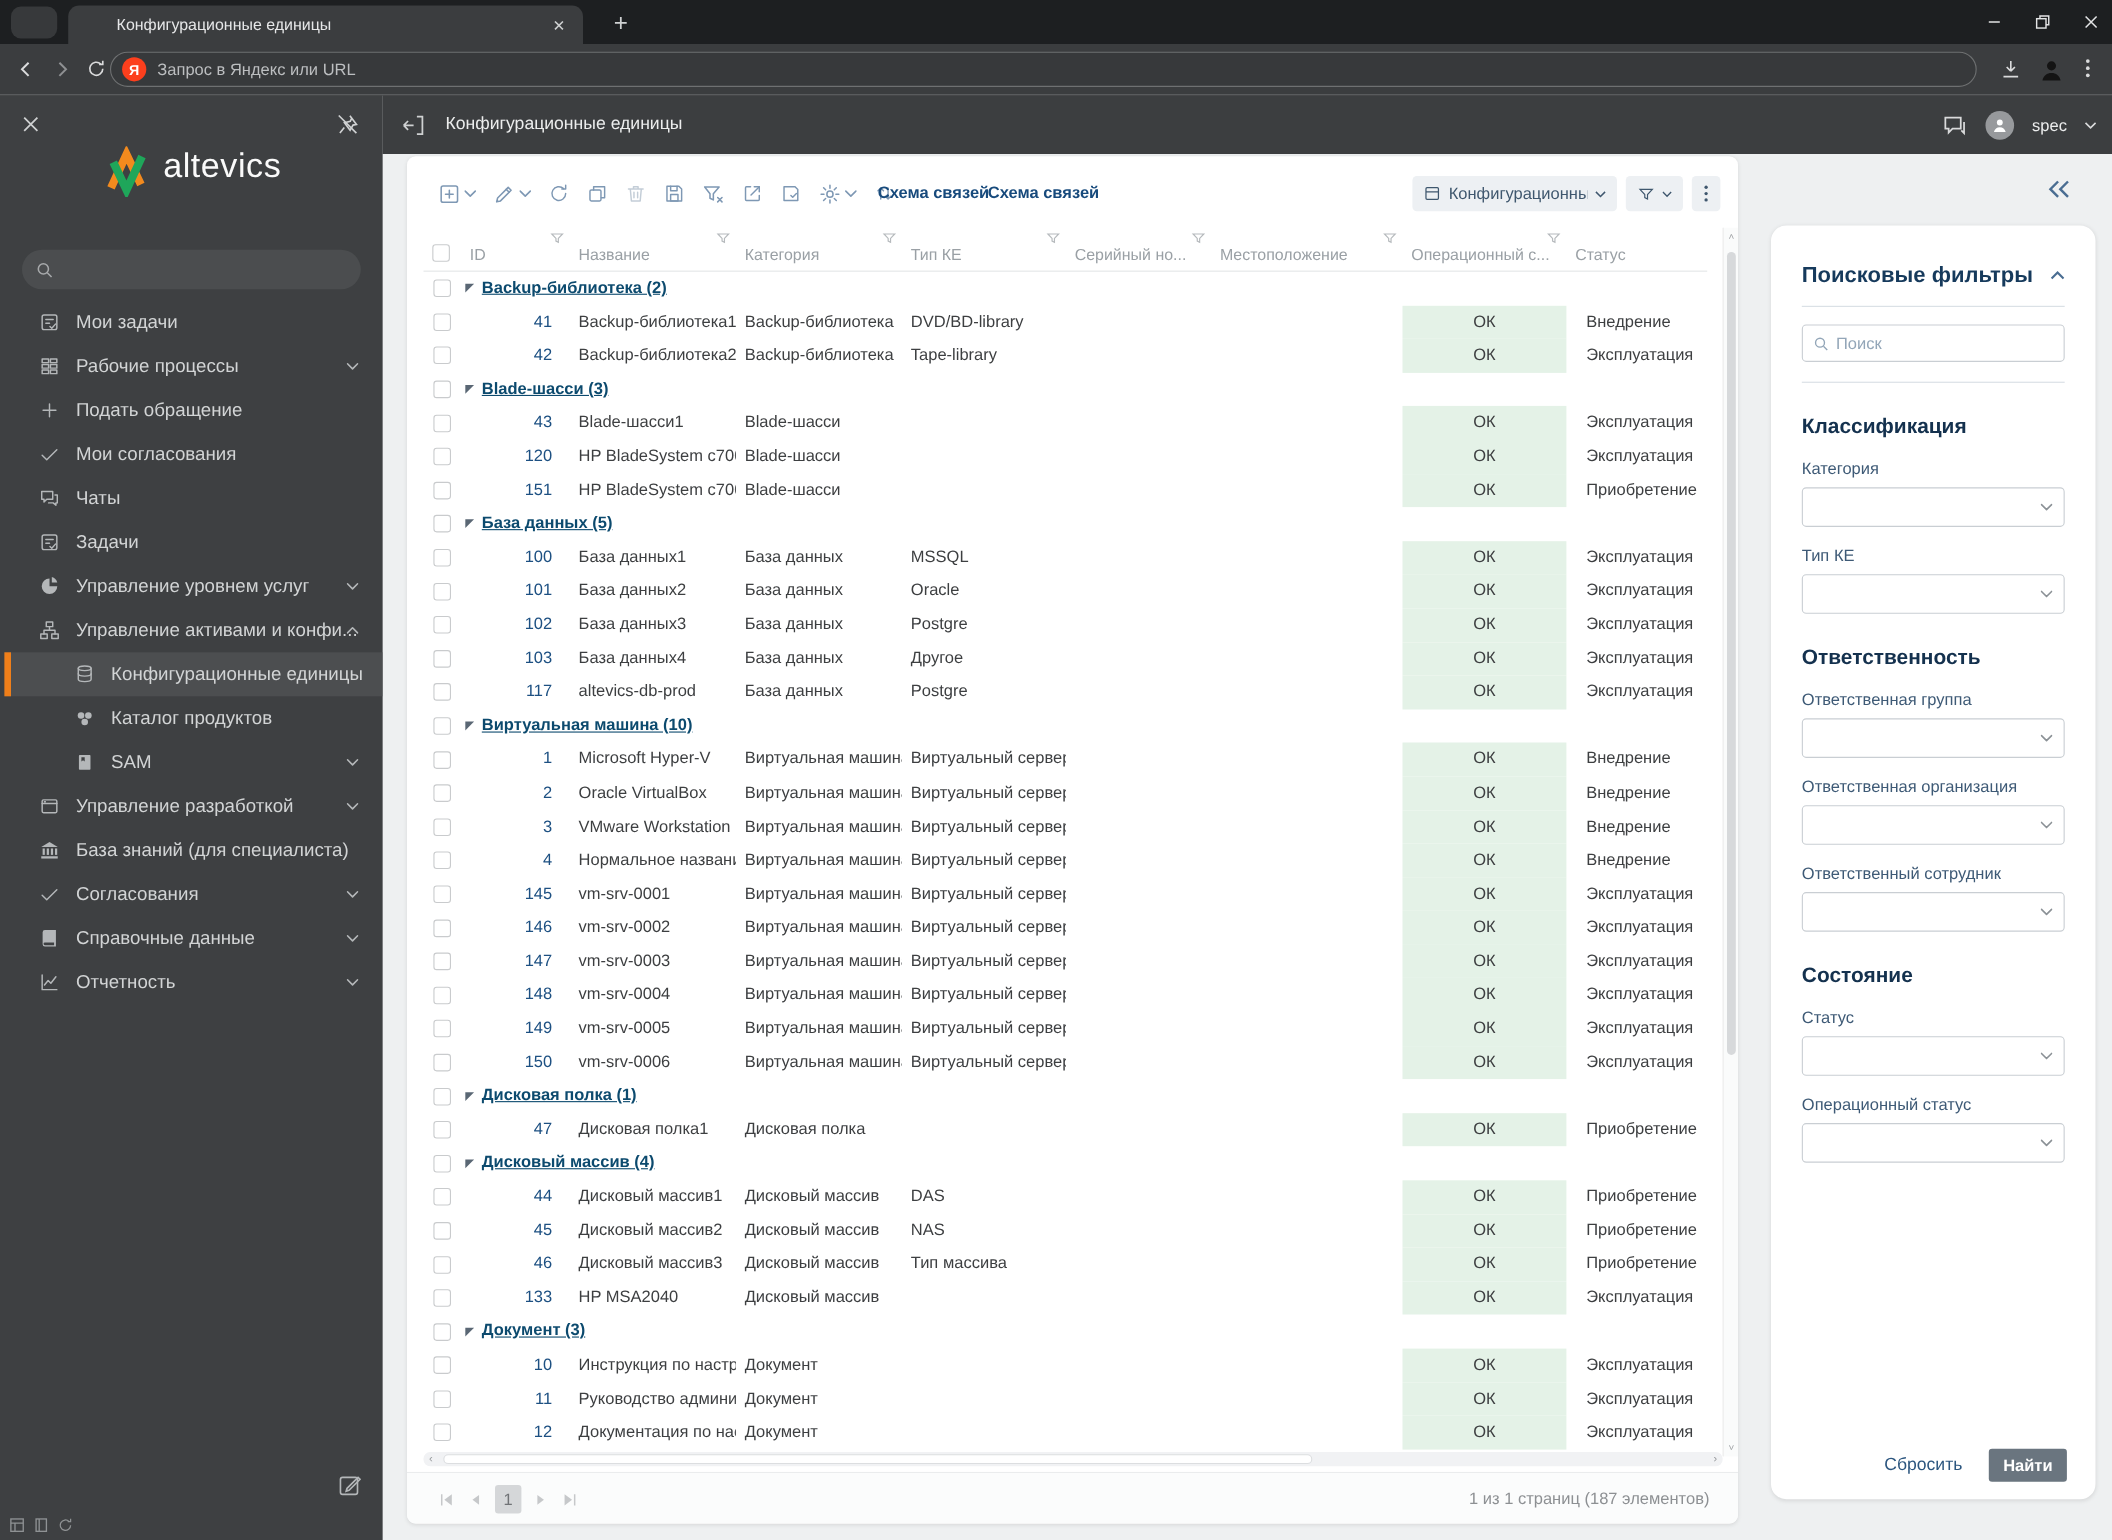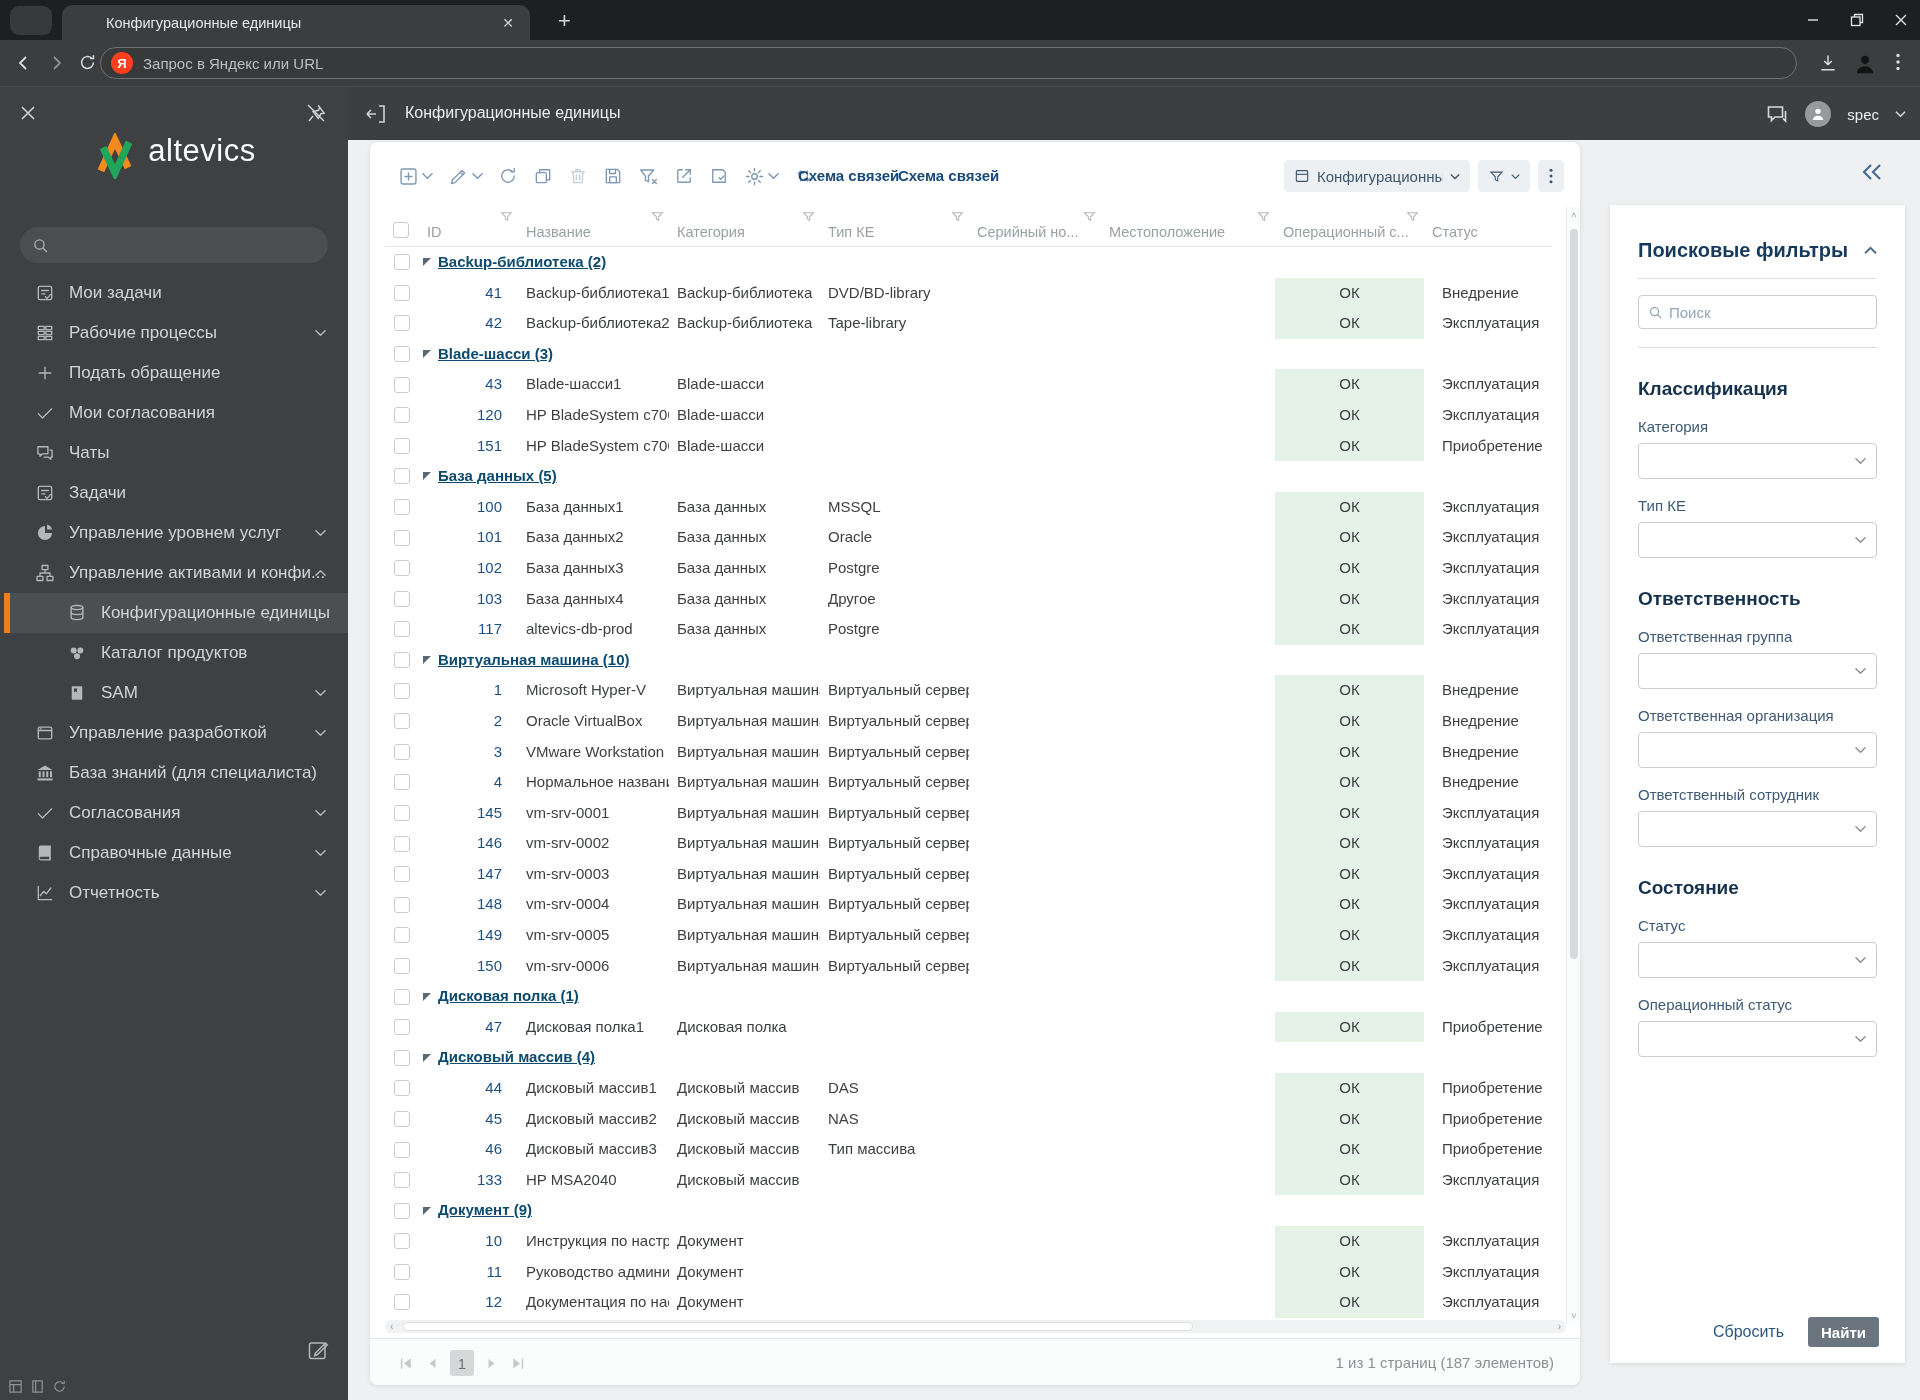--- a/index.html
+++ b/index.html
@@ -99,21 +99,21 @@
   .pager { position:absolute; left:0; right:0; bottom:0; height:47px; border-top:1px solid #e8eaec;
            background:#fbfcfc; border-radius:0 0 8px 8px; }
   .pg-controls { position:absolute; left:28px; top:11px; display:flex; align-items:center; gap:10px; color:#c6c8ca; }
   .pg-page { width:24px; height:26px; background:#d5d7d9; color:#707376; border-radius:3px; font-size:15px;
              display:flex; align-items:center; justify-content:center; }
   .pg-summary { position:absolute; right:26px; top:15px; color:#8d9093; font-size:15px; }
 
   
   .collapse-btn { position:absolute; left:1510px; top:20px; color:#4a6d92; }
   .filter-card { position:absolute; left:1262px; top:65px; width:295px; height:1158px; background:#fff;
-                 border-radius:0; box-shadow:0 1px 4px rgba(0,0,0,.10); padding:0 28px; }
+                 border-radius:14px; box-shadow:0 1px 4px rgba(0,0,0,.10); padding:0 28px; }
   .f-head { margin-top:34px; display:flex; justify-content:space-between; align-items:center; }
   .f-title { font-size:20px; font-weight:700; color:#163a5c; }
   .f-div { height:1px; background:#d8dee4; margin-top:16px; }
   .f-search { margin-top:16px; height:34px; border:1px solid #c9ced3; border-radius:4px; display:flex;
               align-items:center; padding:0 9px; gap:6px; color:#93a6b8; }
   .f-search input { border:none; outline:none; font-size:15px; color:#3e5a76; width:180px; }
   .f-search input::placeholder { color:#93a6b8; }
   .f-sec-h { margin-top:30px; font-size:19px; font-weight:700; color:#14314e; }
   .f-lab { margin-top:18px; font-size:15px; color:#3e5a76; }
   .f-select { margin-top:8px; height:36px; border:1px solid #c9ced3; border-radius:4px; position:relative; background:#fff;}
@@ -1058,21 +1058,21 @@
           <div class="cell c-serial"></div>
           <div class="cell c-loc"></div>
           <div class="cell c-op green">ОК</div>
           <div class="cell c-status">Эксплуатация</div>
         </div>
         <div class="row group">
           <div class="cbwrap">
             <span class="cb"></span>
           </div>
           <span class="grp-tri"></span>
-          <span class="grp-lab">Документ (9)</span>
+          <span class="grp-lab">Документ (3)</span>
         </div>
         <div class="row">
           <div class="cbwrap">
             <span class="cb"></span>
           </div>
           <div class="cell c-id">10</div>
           <div class="cell c-name">Инструкция по настройке</div>
           <div class="cell c-cat">Документ</div>
           <div class="cell c-type"></div>
           <div class="cell c-serial"></div>

